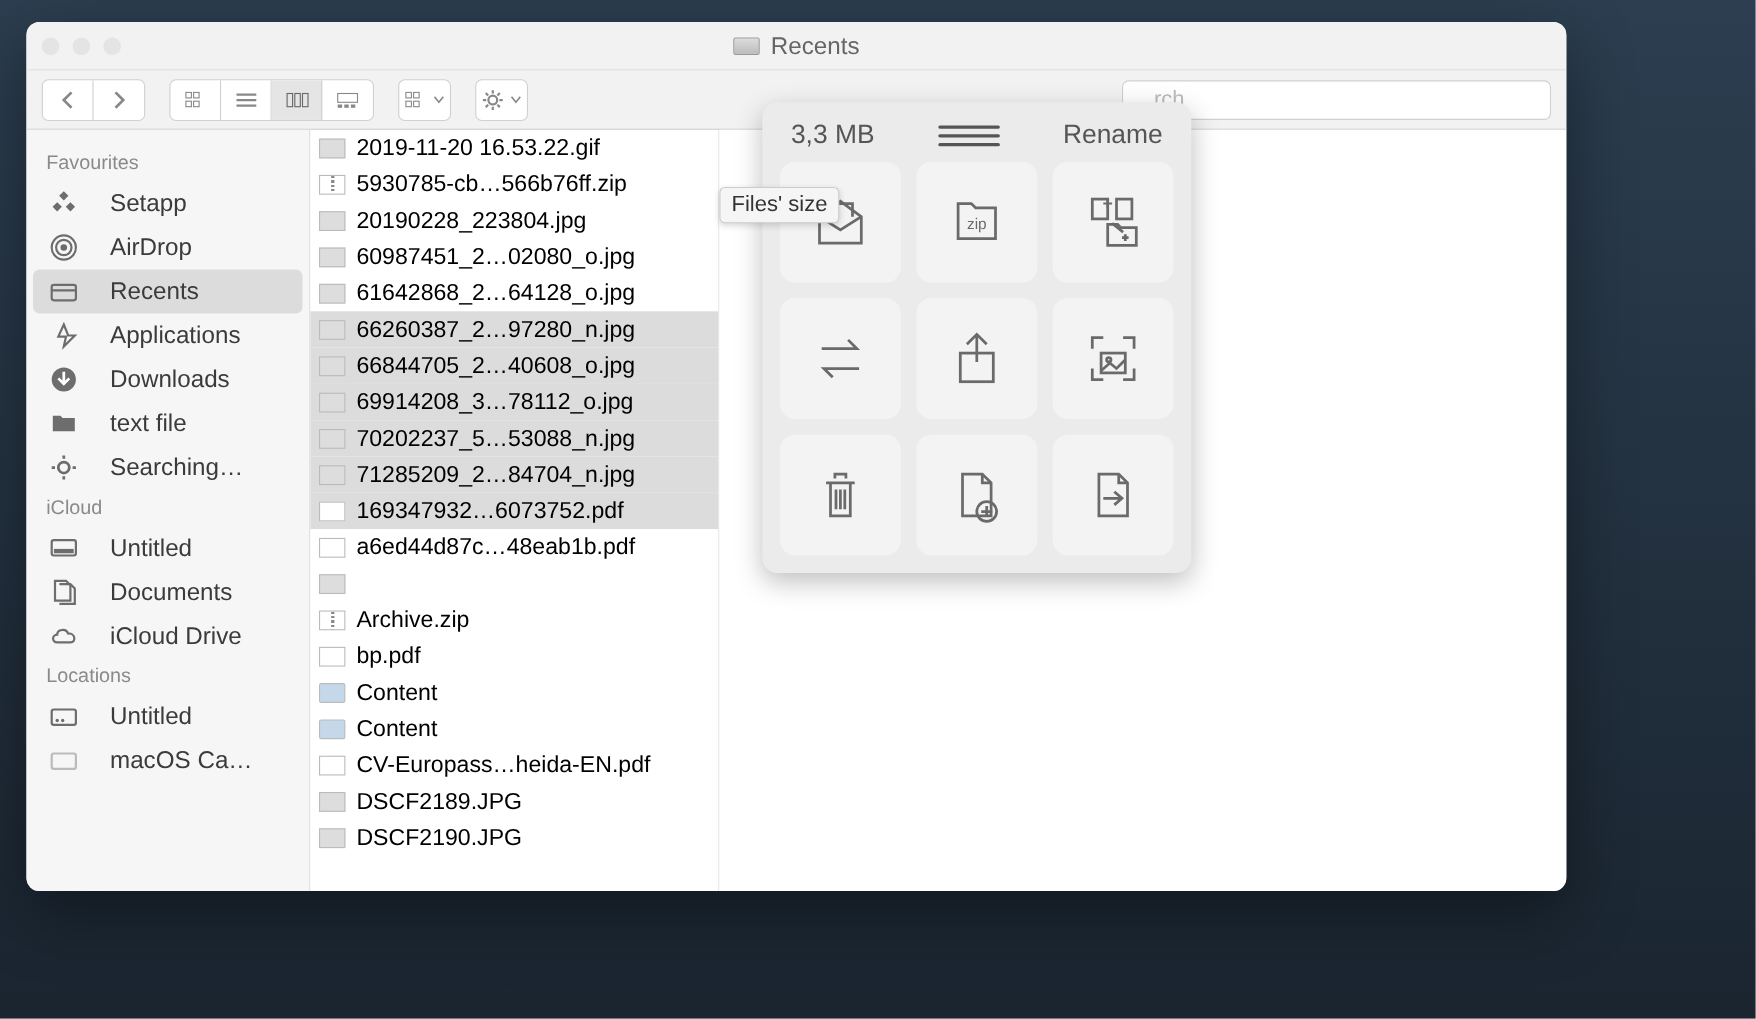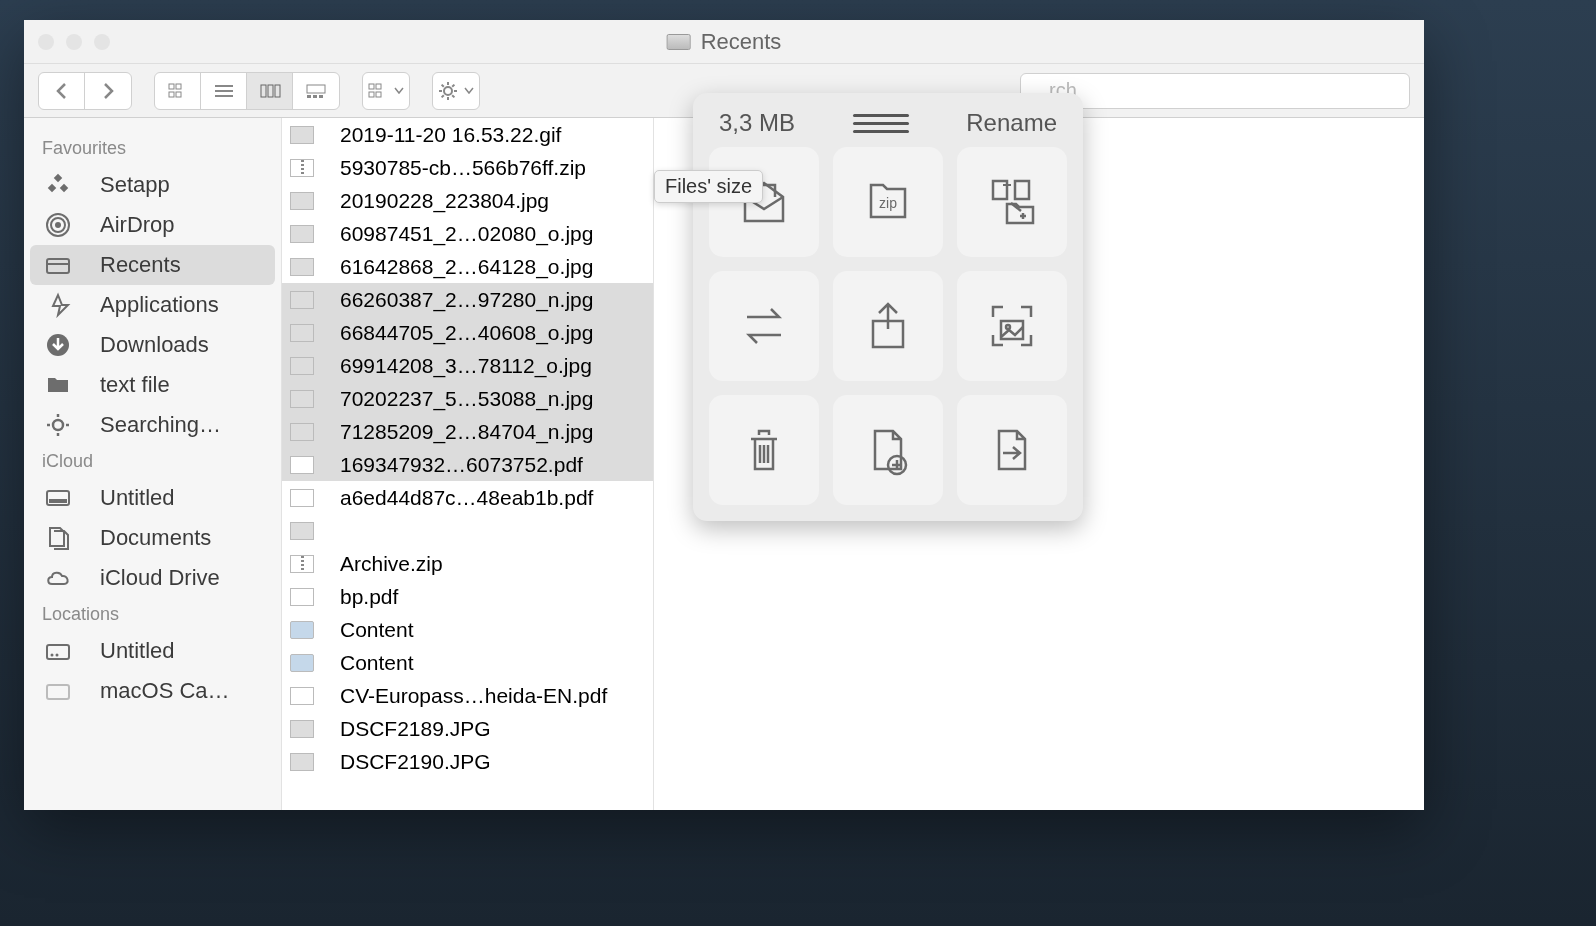--- a/index.html
+++ b/index.html
@@ -11,21 +11,21 @@
     overflow: hidden;
     position: relative;
   }
   .window {
     position: absolute;
     top: 20px;
     left: 24px;
     width: 1400px;
     height: 790px;
     background: #fff;
-    border-radius: 0;
+    border-radius: 12px;
     box-shadow: 0 20px 60px rgba(0,0,0,0.4);
     display: flex;
     flex-direction: column;
     overflow: hidden;
   }
   .titlebar {
     height: 44px;
     background: #f2f2f2;
     display: flex;
     align-items: center;
@@ -121,21 +121,21 @@
   }
   .file-column {
     width: 372px;
     border-right: 1px solid #e2e2e2;
     overflow-y: hidden;
     font-size: 21px;
   }
   .file-row {
     display: flex; align-items: center;
     padding: 2px 8px;
-    gap: 26px;
+    gap: 10px;
     height: 33px;
   }
   .file-row.sel { background: #dcdcdc; }
   .thumb {
     width: 24px; height: 18px;
     background: #ddd;
     border: 1px solid #bbb;
     flex-shrink: 0;
   }
   .thumb.zip {

